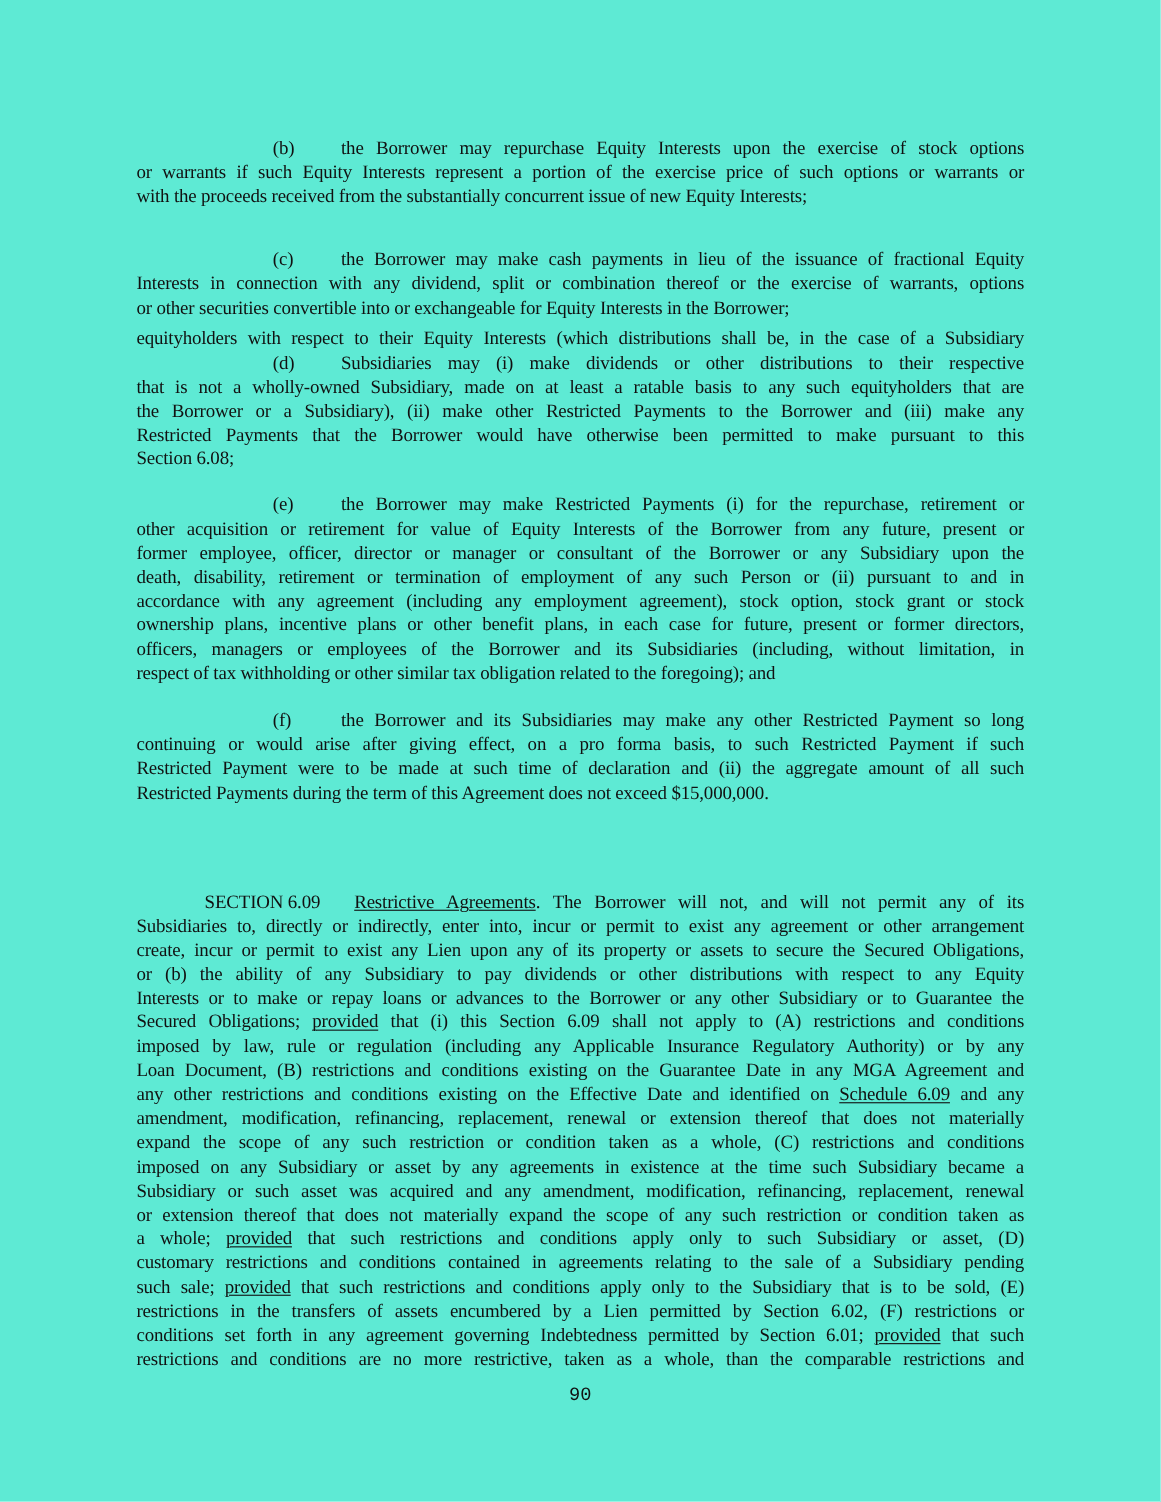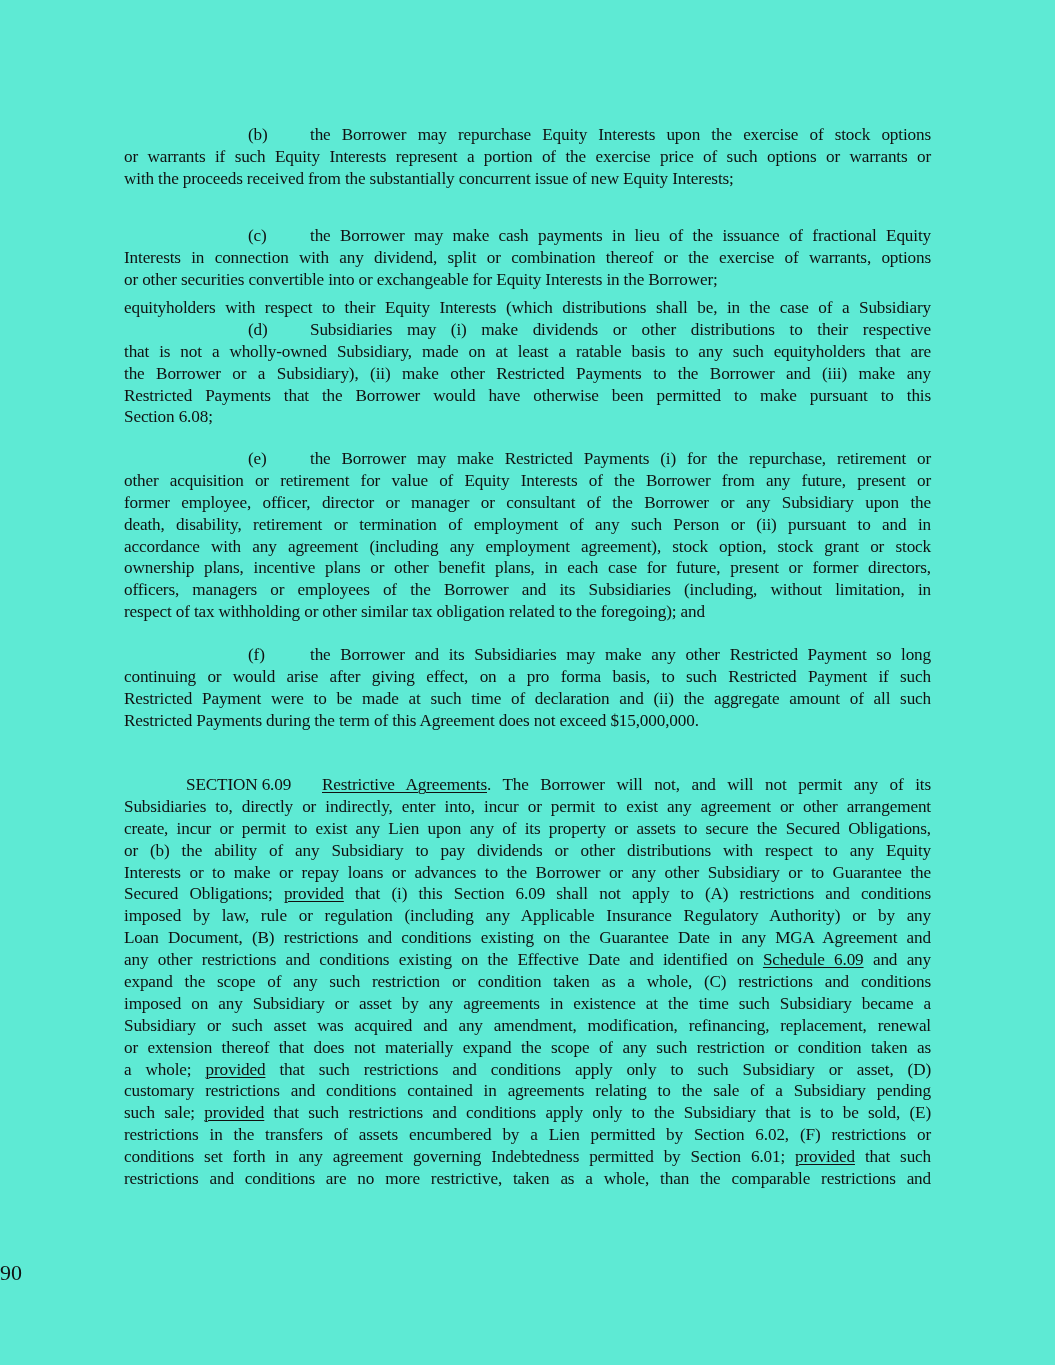--- a/index.html
+++ b/index.html
@@ -12,27 +12,27 @@
     font-family: "Liberation Serif", "DejaVu Serif", serif;
     font-size: 17.2px; color: #111111; letter-spacing: -0.15px;
   }
   .para { position: absolute; left: 0; width: 807px; }
   .line {
     display: block; height: 21.9px; line-height: 21.9px; white-space: nowrap;
     text-align: justify; text-align-last: justify;
   }
   .line.last { text-align: right; text-align-last: left; }
   .line.first-indent { padding-left: 124px; box-sizing: border-box; }
-  .line.section-indent { padding-left: 62px; box-sizing: border-box; }
+  .line.section-indent { padding-left: 62px; box-sizing: border-box; margin-top: 35px; }
   .label { display: inline-block; width: 62px; text-align-last: left; }
   .sec-num { display: inline-block; width: 136px; text-align-last: left; }
   .u { text-decoration: underline; text-underline-offset: 2px; text-decoration-thickness: 1px; }
   .page-number {
-    position: absolute; left: 0; width: 1055px; top: 1260px; text-align: left;
-    font-family: Liberation Serif, serif; font-size: 22px; color: #111111;
+    position: absolute; left: 0; width: 1055px; top: 1260px; text-align: center;
+    font-family: Liberation Mono, monospace; font-size: 17px; color: #111111;
   }
 </style>
 </head>
 <body>
 
 <div class="page">
   <div class="text-col">
     <div class="para" style="top:124px;">
         <span class="line first-indent"><span class="label">(b)</span><span>the Borrower may repurchase Equity Interests upon the exercise of stock options</span></span>
         <span class="line"><span>or warrants if such Equity Interests represent a portion of the exercise price of such options or warrants or</span></span>
@@ -74,20 +74,21 @@
       </span>
       <div id="section-lines">
           <span class="line"><span>Subsidiaries to, directly or indirectly, enter into, incur or permit to exist any agreement or other arrangement</span></span>
           <span class="line"><span>create, incur or permit to exist any Lien upon any of its property or assets to secure the Secured Obligations,</span></span>
           <span class="line"><span>or (b) the ability of any Subsidiary to pay dividends or other distributions with respect to any Equity</span></span>
           <span class="line"><span>Interests or to make or repay loans or advances to the Borrower or any other Subsidiary or to Guarantee the</span></span>
           <span class="line"><span>Secured Obligations; </span><span class="u">provided</span><span> that (i) this Section 6.09 shall not apply to (A) restrictions and conditions</span></span>
           <span class="line"><span>imposed by law, rule or regulation (including any Applicable Insurance Regulatory Authority) or by any</span></span>
           <span class="line"><span>Loan Document, (B) restrictions and conditions existing on the Guarantee Date in any MGA Agreement and</span></span>
           <span class="line"><span>any other restrictions and conditions existing on the Effective Date and identified on </span><span class="u">Schedule 6.09</span><span> and any</span></span>
+          <span class="line"><span>amendment, modification, refinancing, replacement, renewal or extension thereof that does not materially</span></span>
           <span class="line"><span>expand the scope of any such restriction or condition taken as a whole, (C) restrictions and conditions</span></span>
           <span class="line"><span>imposed on any Subsidiary or asset by any agreements in existence at the time such Subsidiary became a</span></span>
           <span class="line"><span>Subsidiary or such asset was acquired and any amendment, modification, refinancing, replacement, renewal</span></span>
           <span class="line"><span>or extension thereof that does not materially expand the scope of any such restriction or condition taken as</span></span>
           <span class="line"><span>a whole; </span><span class="u">provided</span><span> that such restrictions and conditions apply only to such Subsidiary or asset, (D)</span></span>
           <span class="line"><span>customary restrictions and conditions contained in agreements relating to the sale of a Subsidiary pending</span></span>
           <span class="line"><span>such sale; </span><span class="u">provided</span><span> that such restrictions and conditions apply only to the Subsidiary that is to be sold, (E)</span></span>
           <span class="line"><span>restrictions in the transfers of assets encumbered by a Lien permitted by Section 6.02, (F) restrictions or</span></span>
           <span class="line"><span>conditions set forth in any agreement governing Indebtedness permitted by Section 6.01; </span><span class="u">provided</span><span> that such</span></span>
           <span class="line"><span>restrictions and conditions are no more restrictive, taken as a whole, than the comparable restrictions and</span></span>

